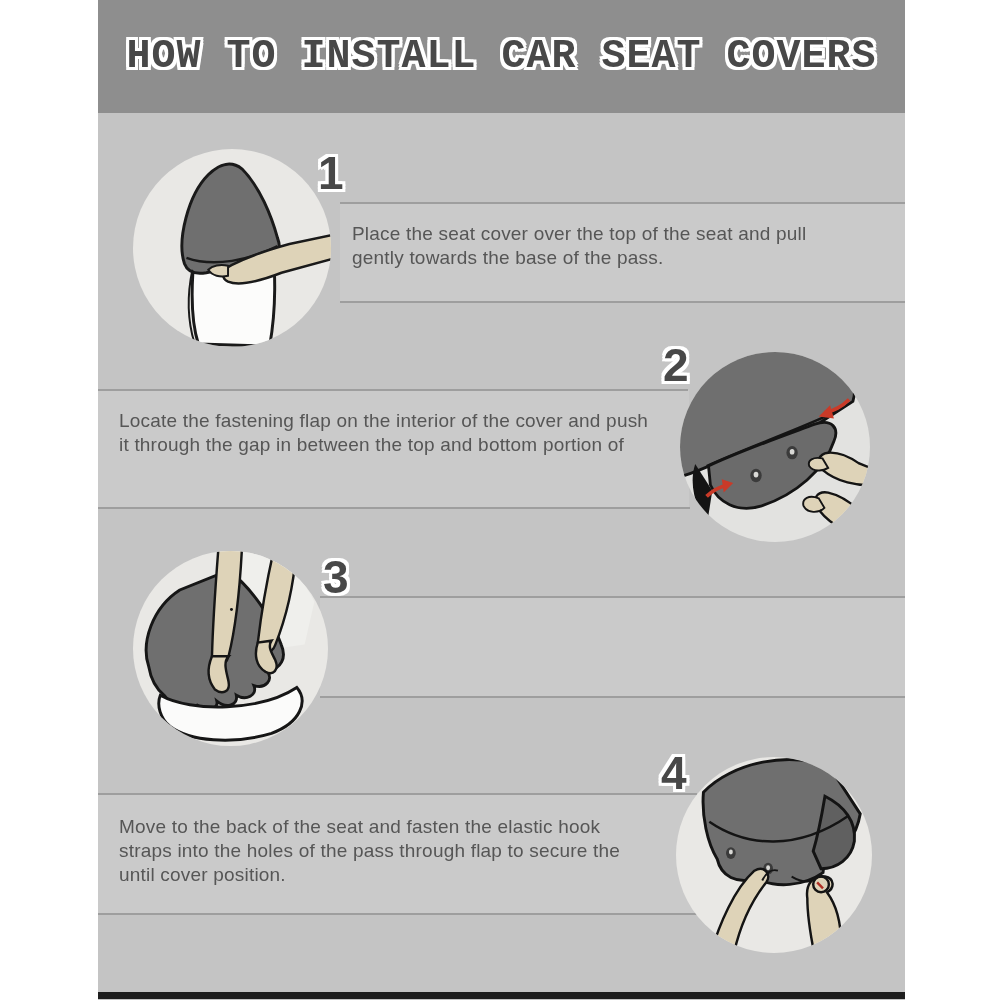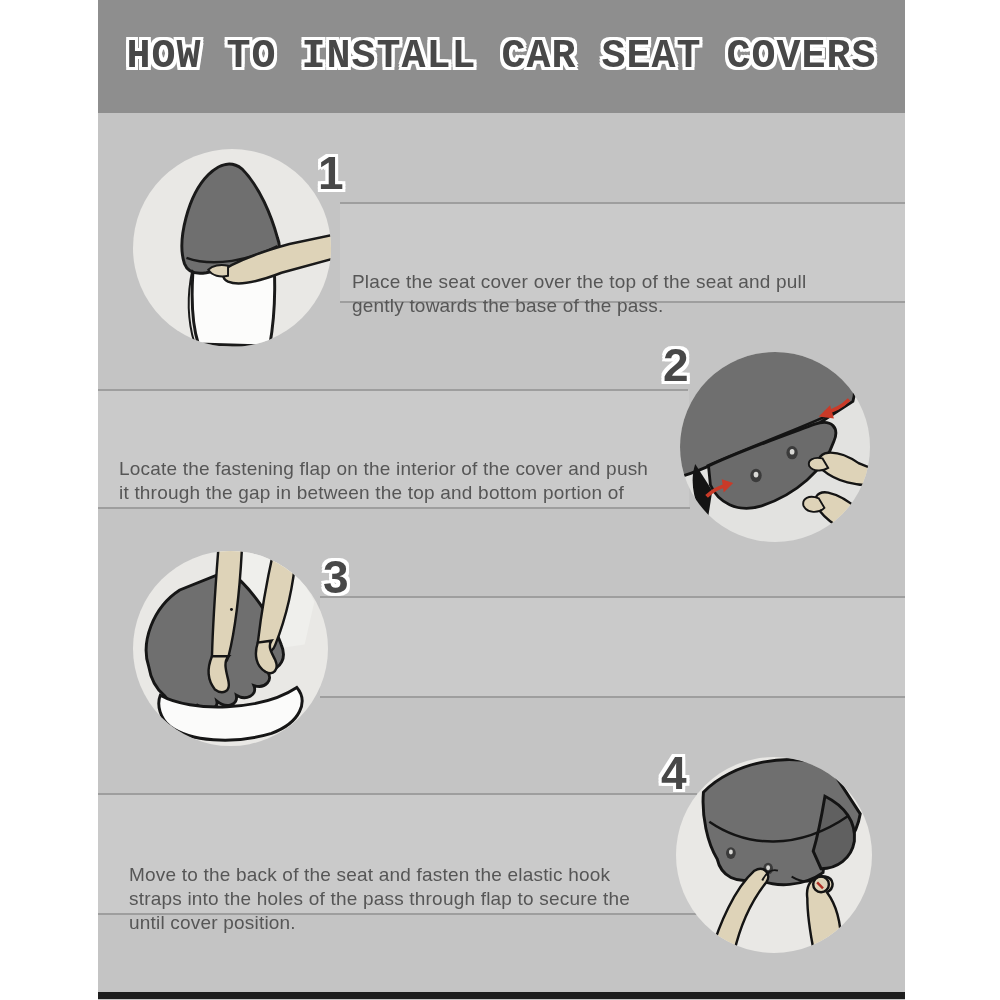--- a/index.html
+++ b/index.html
@@ -10,21 +10,21 @@
   .header{position:absolute;left:0;top:0;width:807px;height:113px;background:#8e8e8e;
           display:flex;align-items:center;justify-content:center;}
   .title{font-size:40px;font-weight:800;color:#484848;letter-spacing:1px;white-space:nowrap;
          text-shadow:-3px -3px 0 #fff,3px -3px 0 #fff,-3px 3px 0 #fff,3px 3px 0 #fff,
                      0 -3px 0 #fff,0 3px 0 #fff,-3px 0 0 #fff,3px 0 0 #fff;font-family:Liberation Mono, monospace;}
   .stepnum{position:absolute;font-size:46px;line-height:46px;font-weight:800;color:#484848;
          text-shadow:-3px -3px 0 #fff,3px -3px 0 #fff,-3px 3px 0 #fff,3px 3px 0 #fff,
                      0 -3px 0 #fff,0 3px 0 #fff,-3px 0 0 #fff,3px 0 0 #fff;}
   .sep{position:absolute;height:2px;background:#9e9e9e;}
   .band{position:absolute;background:#cacaca;}
-  .steptext{position:absolute;font-size:19px;line-height:24px;color:#565656;letter-spacing:0.2px;margin-top:48px;}
+  .steptext{position:absolute;font-size:19px;line-height:24px;color:#565656;letter-spacing:0.2px;}
   .steptext div{white-space:nowrap;}
   .circle{position:absolute;border-radius:50%;overflow:hidden;background:#e9e8e5;}
   .circle svg{display:block;width:100%;height:100%;}
   .circle.c2{background:#e2e2e0;}
   .footerbar{position:absolute;left:0;top:992px;width:807px;height:7px;background:#1e1e1e;}
 </style>
 </head>
 <body>
 
 <div class="canvas">
@@ -121,21 +121,21 @@
         <ellipse cx="94" cy="114" rx="5" ry="6" fill="#3b3b3b"></ellipse>
           <ellipse cx="94" cy="113" rx="2" ry="2.5" fill="#d9d9d6"></ellipse>
         <path d="M118,122 C128,128 138,128 146,124" stroke="#141414" stroke-width="2" fill="none"></path>
         <path d="M34,205 L58,205 C64,176 76,148 92,128 C98,120 90,110 80,116 C60,134 44,170 34,205 Z" fill="#ded3b8" stroke="#141414" stroke-width="2.5"></path>
         <path d="M88,126 C92,118 98,114 104,116" stroke="#141414" stroke-width="2" fill="none"></path>
         <path d="M142,205 L168,205 C170,178 166,154 154,138 C162,134 162,124 152,122 C140,120 132,130 134,144 C134,166 138,186 142,205 Z" fill="#ded3b8" stroke="#141414" stroke-width="2.5"></path>
         <circle cx="148" cy="130" r="8" fill="none" stroke="#141414" stroke-width="2.5"></circle>
         <path d="M144,128 l6,6" stroke="#b03024" stroke-width="2.5"></path>
       </svg>
     </div>
-    <div class="steptext" style="left:31px;top:815px;">
+    <div class="steptext" style="left:21px;top:815px;">
       <div>Move to the back of the seat and fasten the elastic hook</div>
       <div>straps into the holes of the pass through flap to secure the</div>
       <div>until cover position.</div>
     </div>
   </div>
 
   <div class="footerbar"></div>
 </div>
 
 </body></html>

